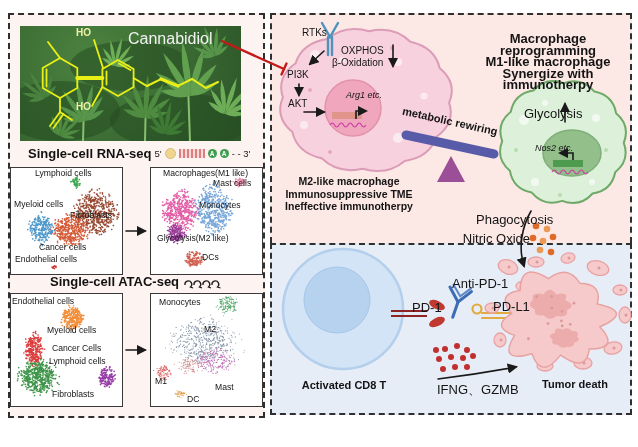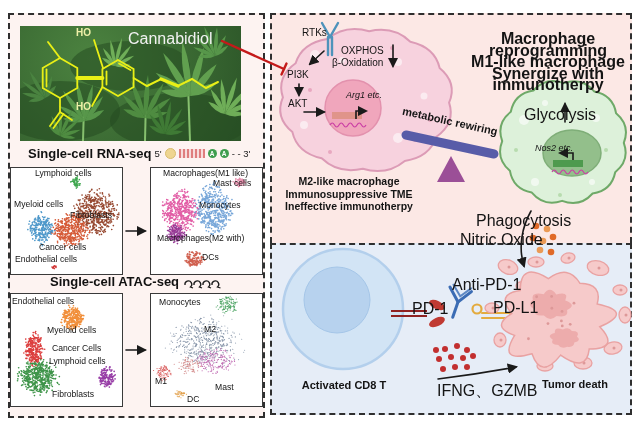--- a/index.html
+++ b/index.html
@@ -8,21 +8,21 @@
   .panel{position:absolute;border:2px dashed #2f2f2f;box-sizing:border-box;z-index:0;}
   .plotbox{position:absolute;background:#fff;border:1.5px solid #3a3a3a;box-sizing:border-box;z-index:1;}
   #cannabis{position:absolute;left:20px;top:26px;width:221px;height:115px;z-index:1;
             background:radial-gradient(circle at 32% 28%, #4c8340, #2c5528);}
   #gfx{position:absolute;left:0;top:0;z-index:3;pointer-events:none;}
   .lab{position:absolute;color:#141414;white-space:nowrap;z-index:4;font-size:10px;font-weight:500;}
   .b{font-weight:bold;}
   .c{text-align:center;white-space:normal;}
   .r{text-align:right;}
   .small{font-size:9px;font-style:italic;}
-  .mid{font-size:16px;padding-left:14px;}
+  .mid{font-size:13px;padding-left:14px;}
   .big{font-size:11px;}
   .titlerow{position:absolute;display:flex;align-items:center;gap:3px;z-index:4;}
   .stitle{font-size:13px;font-weight:bold;color:#111;}
   .tag{font-size:9.5px;font-weight:500;color:#222;}
   .bead{width:9px;height:9px;border-radius:50%;background:#efd590;border:1px solid #d9bd6e;}
   .barcode{width:26px;height:9px;background:repeating-linear-gradient(90deg,#df7e7e 0 2px,#f7dcdc 2px 4px);}
   .pa{width:9px;height:9px;border-radius:50%;background:#3f9e4f;color:#fff;font-size:6.5px;
       font-weight:bold;display:flex;align-items:center;justify-content:center;}
   .plot-label{position:absolute;font-size:8.6px;font-weight:500;color:#151515;white-space:nowrap;z-index:4;}
   .wht{color:#f2f2f2;}
@@ -364,21 +364,21 @@
   <div class="lab" style="left:332px;top:57px;">β-Oxidation</div>
   <div class="lab" style="left:287px;top:69px;">PI3K</div>
   <div class="lab" style="left:288px;top:98px;">AKT</div>
   <div class="lab small" style="left:346px;top:90px;">Arg1 etc.</div>
   <div class="lab b big rot c" style="left:392px;top:115px;width:116px;">metabolic rewiring</div>
   <div class="lab c b" style="left:270px;top:175px;width:158px;font-size:10.5px;line-height:12.5px;">
     <span style="display:block">M2-like macrophage</span>
     <span style="display:block">Immunosuppressive TME</span>
     <span style="display:block">Ineffective immunotherpy</span>
   </div>
-  <div class="lab c b" style="left:462px;top:33px;width:172px;font-size:16px;line-height:11.5px;">
+  <div class="lab c b" style="left:462px;top:33px;width:172px;font-size:13px;line-height:11.5px;">
     <span style="display:block">Macrophage reprogramming</span>
     <span style="display:block">M1-like macrophage</span>
     <span style="display:block">Synergize with immunotherpy</span>
   </div>
   <div class="lab mid" style="left:510px;top:106px;">Glycolysis</div>
   <div class="lab small" style="left:535px;top:143px;">Nos2 etc.</div>
   <div class="lab mid r" style="left:462px;top:212px;width:74px;">Phagocytosis</div>
   <div class="lab mid r" style="left:446px;top:231px;width:70px;">Nitric Oxide</div>
 
   <div class="lab mid" style="left:398px;top:300px;">PD-1</div>
@@ -390,21 +390,21 @@
 
   <div id="plot-labels">
       <div class="plot-label" style="left: 35px; top: 168px;">Lymphoid cells</div>
       <div class="plot-label" style="left: 14px; top: 199px;">Myeloid cells</div>
       <div class="plot-label" style="left: 70px; top: 210px;">Fibroblasts</div>
       <div class="plot-label" style="left: 39px; top: 242px;">Cancer cells</div>
       <div class="plot-label" style="left: 15px; top: 254px;">Endothelial cells</div>
       <div class="plot-label" style="left: 151px; top: 168px; margin-left: 12px;">Macrophages(M1 like)</div>
       <div class="plot-label" style="left: 213px; top: 178px;">Mast cells</div>
       <div class="plot-label" style="left: 199px; top: 200px;">Monocytes</div>
-      <div class="plot-label" style="left: 157px; top: 233px;">Macrophages(M2 with)</div>
+      <div class="plot-label" style="left: 157px; top: 233px;">Glycolysis(M2 like)</div>
       <div class="plot-label" style="left: 202px; top: 252px;">DCs</div>
       <div class="plot-label" style="left: 12px; top: 296px;">Endothelial cells</div>
       <div class="plot-label" style="left: 47px; top: 325px;">Myeloid cells</div>
       <div class="plot-label" style="left: 52px; top: 343px;">Cancer Cells</div>
       <div class="plot-label" style="left: 49px; top: 356px;">Lymphoid cells</div>
       <div class="plot-label" style="left: 52px; top: 389px;">Fibroblasts</div>
       <div class="plot-label" style="left: 159px; top: 297px;">Monocytes</div>
       <div class="plot-label" style="left: 204px; top: 324px;">M2</div>
       <div class="plot-label" style="left: 155px; top: 376px;">M1</div>
       <div class="plot-label" style="left: 215px; top: 382px;">Mast</div>

